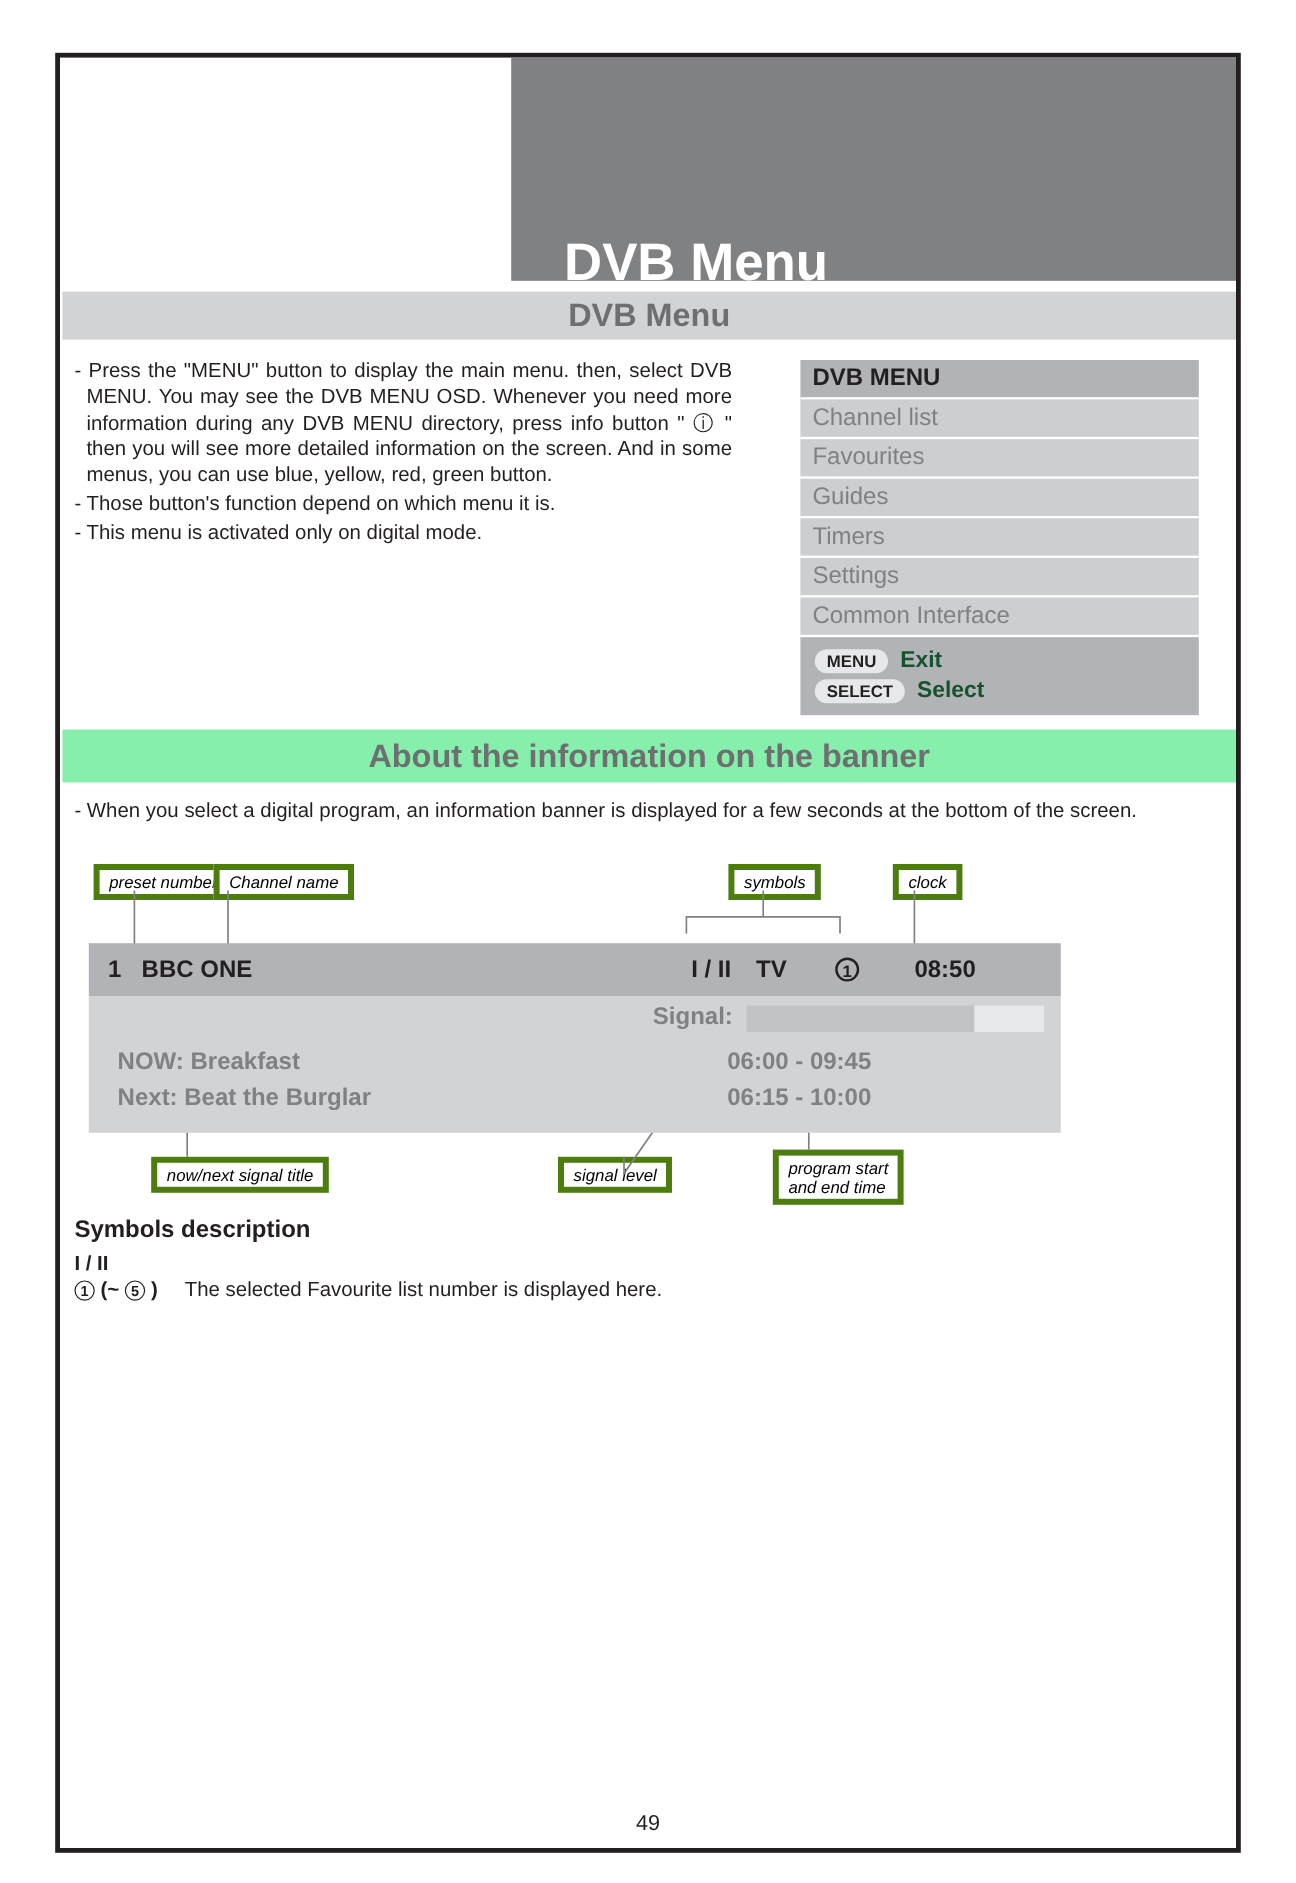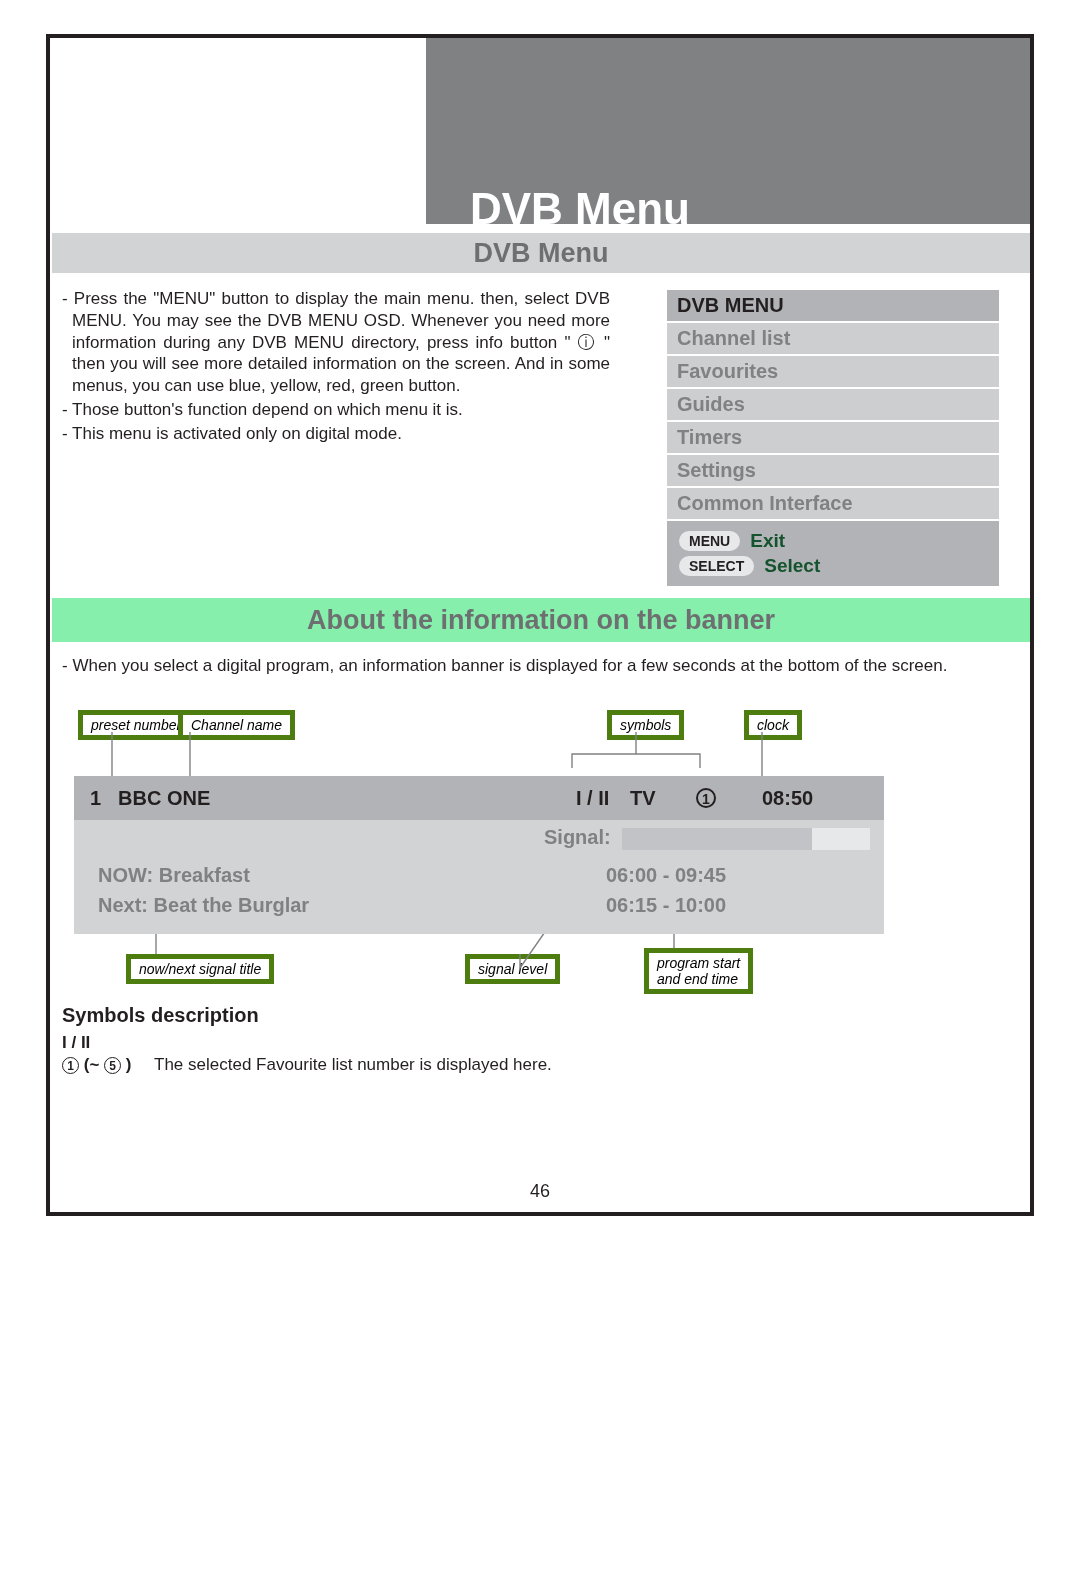--- a/index.html
+++ b/index.html
@@ -1,27 +1,27 @@
 <!DOCTYPE html>
 <html><head>
 <meta charset="utf-8">
 <style>
   * { box-sizing: border-box; margin: 0; padding: 0; }
   body { background: #fff; font-family: Arial, Helvetica, sans-serif; color: #231f20; }
   .sheet { width: 1080px; height: 1569px; position: relative; margin: 0 auto; background: #fff; }
-  .page-border { position: absolute; left: 46px; top: 34px; width: 988px; height: 1182px; border: 4px solid #231f20; }
+  .page-border { position: absolute; left: 46px; top: 44px; width: 988px; height: 1500px; border: 4px solid #231f20; }
   .hero-bar { position: absolute; right: 0; top: 0; width: 604px; height: 186px; background: #808183; }
   .hero-text { color: #fff; font-size: 44px; font-weight: bold; position: absolute; left: 420px; top: 146px; }
   .section-stripe { position: absolute; left: 2px; top: 195px; width: 978px; height: 40px; background: #d2d3d5; display: flex; align-items: center; justify-content: center; }
   .section-stripe span { color: #6e6f71; font-size: 27px; font-weight: bold; }
   .intro { position: absolute; left: 12px; top: 250px; width: 548px; font-size: 17px; line-height: 1.28; color: #231f20; text-align: justify; }
   .intro p { margin-bottom: 2px; text-indent: -10px; padding-left: 10px; }
   .menu-box { position: absolute; right: 31px; top: 252px; width: 332px; }
   .menu-title { background: #b2b3b6; color: #231f20; font-weight: bold; font-size: 20px; padding: 4px 10px; border-bottom: 2px solid #fff; }
-  .menu-item { background: #ccceD0; color: #808183; font-weight: bold; font-size: 20px; padding: 4px 10px; border-bottom: 2px solid #fff; }
+  .menu-item { background: #ccceD0; color: #808183; font-weight: normal; font-size: 20px; padding: 4px 10px; border-bottom: 2px solid #fff; }
   .menu-foot { background: #b2b3b6; padding: 6px 12px 6px 12px; }
   .pill { display: inline-block; background: #e7e8ea; color: #231f20; font-weight: bold; font-size: 14px; padding: 2px 10px; border-radius: 10px; margin-right: 10px; }
   .pill-label { color: #14532d; font-weight: bold; font-size: 19px; vertical-align: middle; }
   .menu-foot-row { display: flex; align-items: center; margin: 3px 0; }
   .stripe2 { position: absolute; left: 2px; top: 560px; width: 978px; height: 44px; background: #86efac; display: flex; align-items: center; justify-content: center; }
   .stripe2 span { color: #6e6f71; font-size: 27px; font-weight: bold; }
   .banner-intro { position: absolute; left: 12px; top: 618px; font-size: 17px; }
   
   .ann { position: absolute; border: 5px solid #4d7c0f; padding: 2px 8px; font-size: 14px; font-style: italic; color: #000000; background: #fff; }
   .line { stroke: #808183; stroke-width: 1.4; fill: none; }
@@ -136,16 +136,16 @@
         <span class="sd-key">
           <span class="sm-circle">1</span>
           <span style="font-weight:bold;">(~</span>
           <span class="sm-circle">5</span>
           <span style="font-weight:bold;">)</span>
         </span>
         <span>The selected Favourite list number is displayed here.</span>
       </div>
     </div>
 
-    <div class="pagenum">46</div>
+    <div class="pagenum">49</div>
 
   </div>
 </div>
 
 </body></html>

